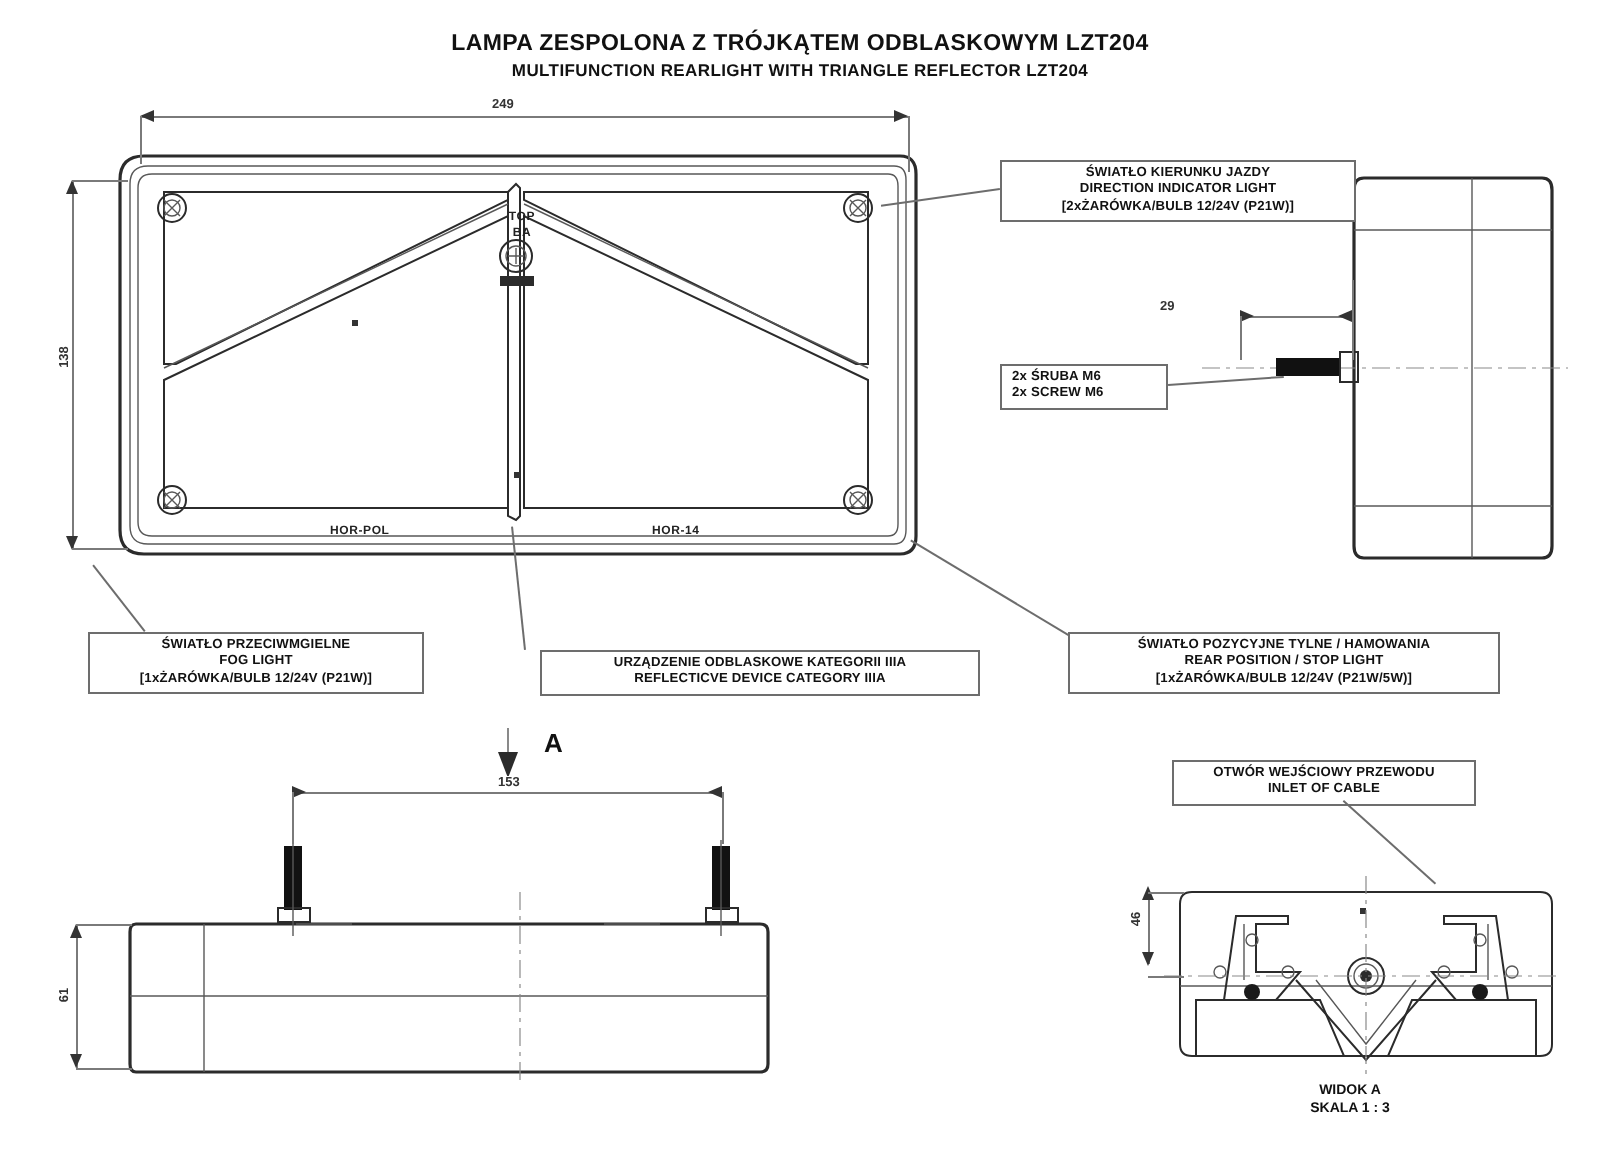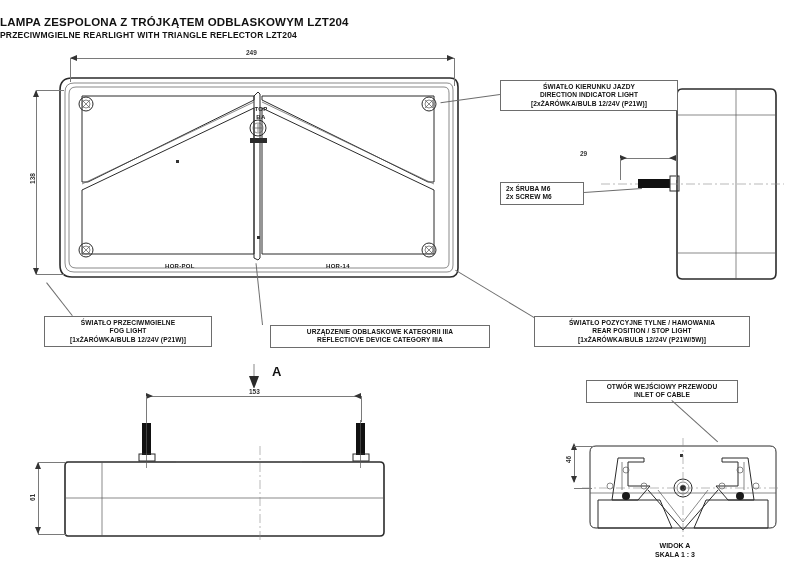--- a/index.html
+++ b/index.html
@@ -1,20 +1,20 @@
 <!DOCTYPE html>
 <html><head>
 <meta charset="utf-8">
 <style>
   html,body{margin:0;padding:0;background:#ffffff;}
   body{width:800px;height:581px;position:relative;overflow:hidden;
        font-family:"Liberation Sans",sans-serif;color:#111;}
   .sheet{position:absolute;inset:0;}
   .abs{position:absolute;}
-  .ttl{width:100%;font-weight:bold;letter-spacing:.2px;}
+  .ttl{width:100%;text-align:center;font-weight:bold;letter-spacing:.2px;}
   .ttl1{top:16px;font-size:11.5px;}
   .ttl2{top:30px;font-size:8.5px;}
 
   .callout{position:absolute;border:1px solid #6d6d6d;background:#fff;
            text-align:center;font-size:6.6px;font-weight:bold;line-height:1.28;
            padding:2px 3px;box-sizing:border-box;letter-spacing:.1px;}
   .callout div{white-space:nowrap;}
 
   .lead{position:absolute;background:#6d6d6d;transform-origin:0 0;height:1px;}
   .dimline{position:absolute;background:#7a7a7a;}
@@ -38,21 +38,21 @@
   .thin{fill:none;stroke:#585858;stroke-width:.7;}
   .ctr{fill:none;stroke:#8a8a8a;stroke-width:.6;stroke-dasharray:9 3 2 3;}
   .bolt{fill:#111;}
 </style>
 </head>
 <body>
 
 <div class="sheet">
 
   <div class="abs ttl ttl1">LAMPA ZESPOLONA Z TRÓJKĄTEM ODBLASKOWYM LZT204</div>
-  <div class="abs ttl ttl2">PRZECIWMGIELNE REARLIGHT WITH TRIANGLE REFLECTOR LZT204</div>
+  <div class="abs ttl ttl2">MULTIFUNCTION REARLIGHT WITH TRIANGLE REFLECTOR LZT204</div>
 
   <svg class="abs" style="left:58px;top:78px;" width="420" height="210">
     <defs>
       <pattern id="hatch" width="9" height="9" patternUnits="userSpaceOnUse">
         <path d="M0,9 L9,0 M-2,2 L2,-2 M7,11 L11,7" stroke="#7d7d7d" stroke-width=".6" fill="none"></path>
         <path d="M0,0 L9,9 M-2,7 L2,11 M7,-2 L11,2" stroke="#7d7d7d" stroke-width=".6" fill="none"></path>
       </pattern>
     </defs>
 
     <path class="ln2" d="M14,0 L392,0 Q400,0 400,9 L400,190 Q400,199 392,199

